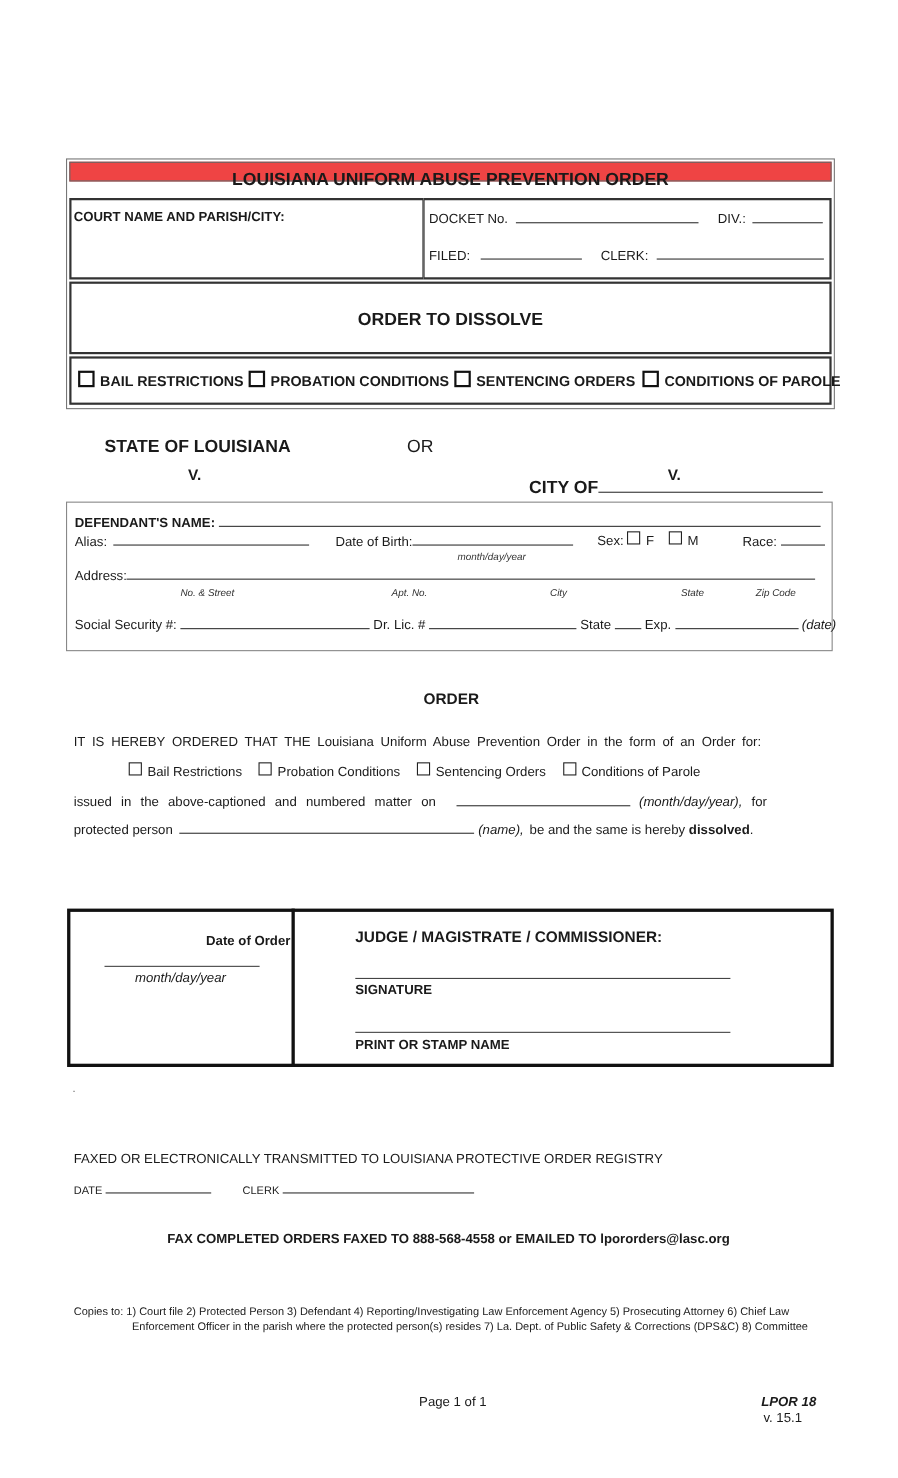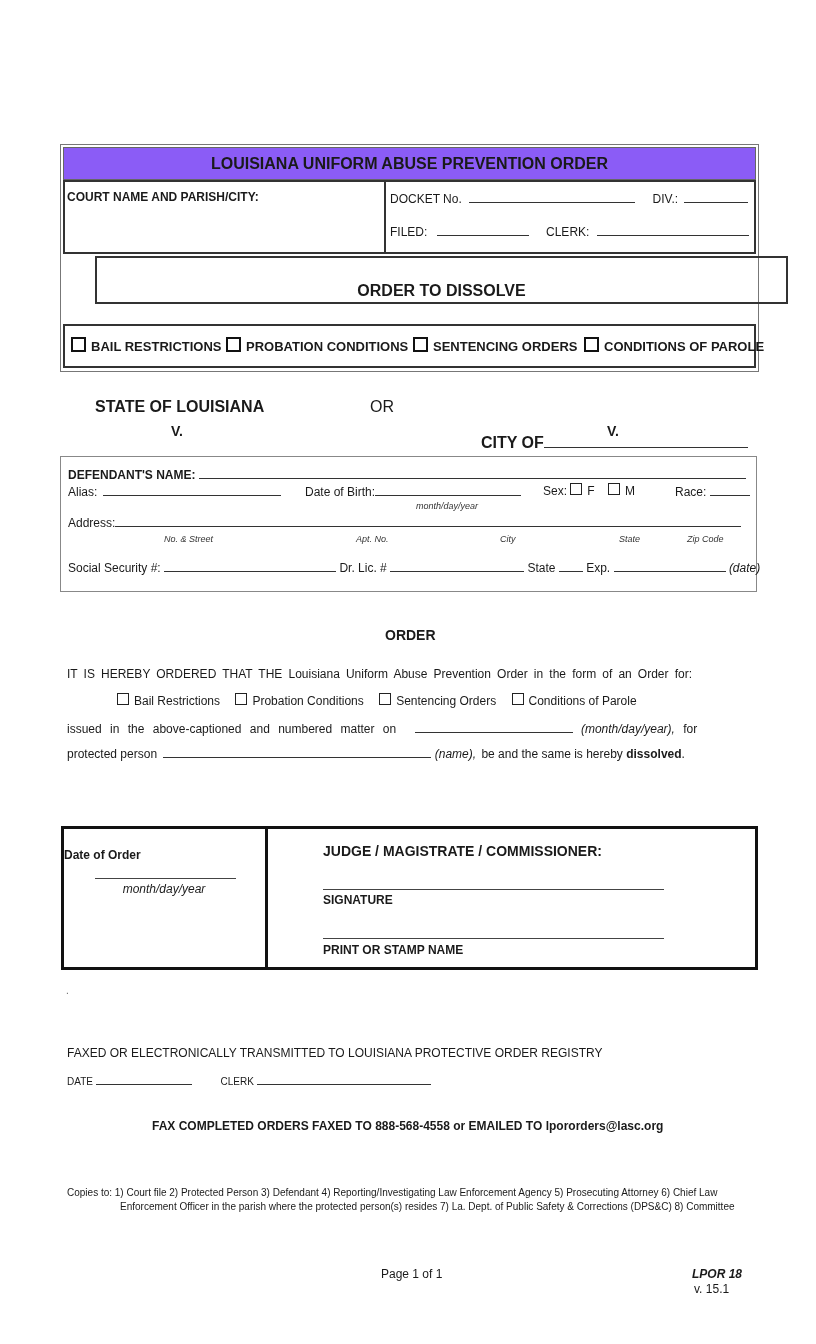--- a/index.html
+++ b/index.html
@@ -4,24 +4,24 @@
 <style>
   html, body { margin:0; padding:0; background:#ffffff; }
   body { width:816px; height:1344px; position:relative; font-family:"Liberation Sans", sans-serif; color:#1a1a1a; overflow:hidden; }
   .abs { position:absolute; }
   .bold { font-weight:bold;text-align:right; }
   .ital { font-style:italic; }
   .uline { display:inline-block; border-bottom:1px solid #333; height:12px; vertical-align:baseline; }
 
   
   #header-block { left:60px; top:144px; width:699px; height:228px; border:1px solid #777; box-sizing:border-box; }
-  #title-band { left:63px; top:147px; width:693px; height:33px; background:#8b5cf6; border:1px solid #666; box-sizing:border-box; text-align:center; font-size:16px; font-weight:bold; line-height:31px; }
+  #title-band { left:63px; top:147px; width:693px; height:18px; background:#ef4444; border:1px solid #666; box-sizing:border-box; text-align:center; font-size:16px; font-weight:bold; line-height:31px; }
   #court-cell { left:63px; top:180px; width:322px; height:74px; border:2px solid #333; border-right:1px solid #333; box-sizing:border-box; }
   #docket-cell { left:385px; top:180px; width:371px; height:74px; border:2px solid #333; border-left:1px solid #333; box-sizing:border-box; }
-  #dissolve-cell { left:63px; top:256px; width:693px; height:48px; border:2px solid #333; box-sizing:border-box; text-align:center; font-size:16px; font-weight:bold; line-height:66px;margin-left:32px; }
+  #dissolve-cell { left:63px; top:256px; width:693px; height:66px; border:2px solid #333; box-sizing:border-box; text-align:center; font-size:16px; font-weight:bold; line-height:66px; }
   #check-cell { left:63px; top:324px; width:693px; height:44px; border:2px solid #333; box-sizing:border-box; font-size:13px; font-weight:bold; }
   .bigbox { display:inline-block; width:11px; height:11px; border:2px solid #111; vertical-align:-1px; margin-right:5px; }
   .smallbox { display:inline-block; width:10px; height:10px; border:1px solid #222; vertical-align:0px; margin-right:5px; }
 
   
   #def-box { left:60px; top:456px; width:697px; height:136px; border:1px solid #888; box-sizing:border-box; }
   .f12 { font-size:12px; }
   .f14 { font-size:14px; }
   .f9i { font-size:9px; font-style:italic; color:#333; }
 
@@ -143,21 +143,21 @@
 <div class="abs f12" style="left:67px;top:745px;white-space:nowrap;">
   <span>protected person</span>
   <span class="uline" style="width:268px;margin-left:3px;"></span>
   <span class="ital">(name),</span>
   <span style="margin-left:2px;">be and the same is hereby</span>
   <span class="bold">dissolved</span><span>.</span>
 </div>
 
 <div id="sig-box" class="abs"></div>
 <div id="sig-divider" class="abs"></div>
-<div class="abs bold f12" style="left:64px;top:848px;width:200px;text-align:left;">Date of Order</div>
+<div class="abs bold f12" style="left:64px;top:848px;width:200px;text-align:right;">Date of Order</div>
 <div class="abs sigline" style="left:95px;top:878px;width:141px;"></div>
 <div class="abs ital f12" style="left:64px;top:882px;width:200px;text-align:center;">month/day/year</div>
 
 <div class="abs bold f14" style="left:323px;top:843px;">JUDGE / MAGISTRATE / COMMISSIONER:</div>
 <div class="abs sigline" style="left:323px;top:889px;width:341px;"></div>
 <div class="abs bold f12" style="left:323px;top:893px;">SIGNATURE</div>
 <div class="abs sigline" style="left:323px;top:938px;width:341px;"></div>
 <div class="abs bold f12" style="left:323px;top:943px;">PRINT OR STAMP NAME</div>
 
 <div class="abs" style="left:66px;top:985px;font-size:10px;color:#666;">.</div>

